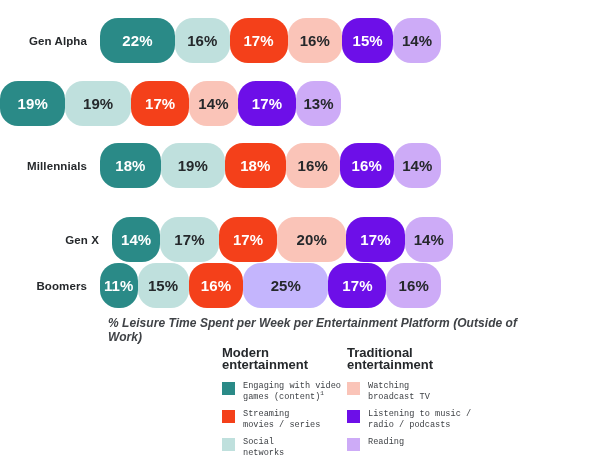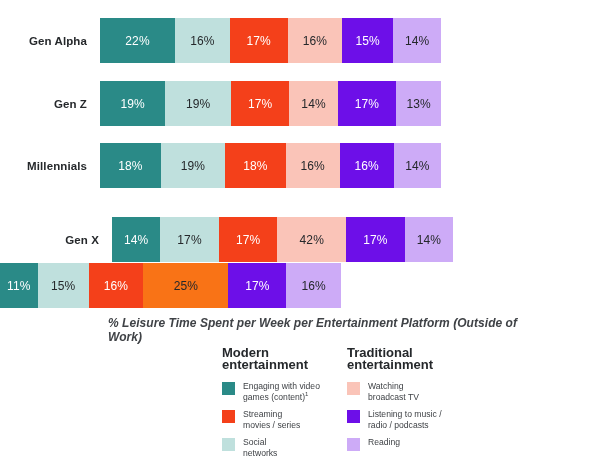--- a/index.html
+++ b/index.html
@@ -50,25 +50,26 @@
     display: flex;
     height: 45px;
     width: 341px;
     overflow: hidden;
   }
 
   .seg {
     display: flex;
     align-items: center;
     justify-content: center;
-    font-size: 12px;
-    font-weight: normal;
+    font-size: 15px;
+    font-weight: bold;
     letter-spacing: 0.1px;
     height: 45px;
     box-sizing: border-box;
+    border-radius: 18px;
   }
 
   
   #caption {
     position: absolute;
     left: 108px;
     top: 316px;
     width: 420px;
     font-size: 12px;
     font-style: italic;
@@ -113,20 +114,21 @@
     flex: 0 0 13px;
     margin-right: 8px;
     margin-top: 1px;
   }
 
   .legend-label {
     font-size: 8.6px;
     line-height: 11px;
     color: #3f4246;
     white-space: pre-line;
+    font-family: Liberation Mono, monospace;
   }
 
   sup {
     font-size: 6px;
     vertical-align: super;
     line-height: 0;
   }
 </style>
 </head>
 <body>
@@ -137,21 +139,20 @@
       <div class="bar-track" style="width: 341px;">
         <div class="seg" style="width: 75.02px; background: rgb(42, 138, 135); color: rgb(255, 255, 255);">22%</div>
         <div class="seg" style="width: 54.56px; background: rgb(191, 224, 221); color: rgb(37, 40, 43);">16%</div>
         <div class="seg" style="width: 57.97px; background: rgb(244, 64, 26); color: rgb(255, 255, 255);">17%</div>
         <div class="seg" style="width: 54.56px; background: rgb(250, 196, 184); color: rgb(37, 40, 43);">16%</div>
         <div class="seg" style="width: 51.15px; background: rgb(109, 15, 232); color: rgb(255, 255, 255);">15%</div>
         <div class="seg" style="width: 47.74px; background: rgb(205, 171, 247); color: rgb(37, 40, 43);">14%</div>
       </div>
     </div>
     <div class="bar-row" style="top: 81px;">
-      <div class="row-label">Gen Z</div>
       <div class="bar-track" style="width: 341px;">
         <div class="seg" style="width: 65.4444px; background: rgb(42, 138, 135); color: rgb(255, 255, 255);">19%</div>
         <div class="seg" style="width: 65.4444px; background: rgb(191, 224, 221); color: rgb(37, 40, 43);">19%</div>
         <div class="seg" style="width: 58.5556px; background: rgb(244, 64, 26); color: rgb(255, 255, 255);">17%</div>
         <div class="seg" style="width: 48.2222px; background: rgb(250, 196, 184); color: rgb(37, 40, 43);">14%</div>
         <div class="seg" style="width: 58.5556px; background: rgb(109, 15, 232); color: rgb(255, 255, 255);">17%</div>
         <div class="seg" style="width: 44.7778px; background: rgb(205, 171, 247); color: rgb(37, 40, 43); text-align: center;">13%</div>
       </div>
     </div>
     <div class="bar-row" style="top: 143px;">
@@ -164,31 +165,32 @@
         <div class="seg" style="width: 54.0198px; background: rgb(109, 15, 232); color: rgb(255, 255, 255);">16%</div>
         <div class="seg" style="width: 47.2673px; background: rgb(205, 171, 247); color: rgb(37, 40, 43);">14%</div>
       </div>
     </div>
     <div class="bar-row" style="top: 217px; padding-left: 12px;">
       <div class="row-label">Gen X</div>
       <div class="bar-track" style="width: 341px;">
         <div class="seg" style="width: 48.2222px; background: rgb(42, 138, 135); color: rgb(255, 255, 255);">14%</div>
         <div class="seg" style="width: 58.5556px; background: rgb(191, 224, 221); color: rgb(37, 40, 43);">17%</div>
         <div class="seg" style="width: 58.5556px; background: rgb(244, 64, 26); color: rgb(255, 255, 255);">17%</div>
-        <div class="seg" style="width: 68.8889px; background: rgb(250, 196, 184); color: rgb(37, 40, 43);">42%</div>
+        <div class="seg" style="width: 68.8889px; background: rgb(250, 196, 184); color: rgb(37, 40, 43);">20%</div>
         <div class="seg" style="width: 58.5556px; background: rgb(109, 15, 232); color: rgb(255, 255, 255);">17%</div>
         <div class="seg" style="width: 48.2222px; background: rgb(205, 171, 247); color: rgb(37, 40, 43);">14%</div>
       </div>
     </div>
     <div class="bar-row" style="top: 263px;">
+      <div class="row-label">Boomers</div>
       <div class="bar-track" style="width: 341px;">
         <div class="seg" style="width: 37.51px; background: rgb(42, 138, 135); color: rgb(255, 255, 255);">11%</div>
         <div class="seg" style="width: 51.15px; background: rgb(191, 224, 221); color: rgb(37, 40, 43);">15%</div>
         <div class="seg" style="width: 54.56px; background: rgb(244, 64, 26); color: rgb(255, 255, 255);">16%</div>
-        <div class="seg" style="width: 85.25px; background: #f97316; color: rgb(37, 40, 43);">25%</div>
+        <div class="seg" style="width: 85.25px; background: #c4b5fd; color: rgb(37, 40, 43);">25%</div>
         <div class="seg" style="width: 57.97px; background: rgb(109, 15, 232); color: rgb(255, 255, 255);">17%</div>
         <div class="seg" style="width: 54.56px; background: rgb(205, 171, 247); color: rgb(37, 40, 43);">16%</div>
       </div>
     </div>
   </div>
 
 <div id="caption">% Leisure Time Spent per Week per Entertainment Platform (Outside of Work)</div>
 
 <div id="legend">
   <div class="legend-col">

